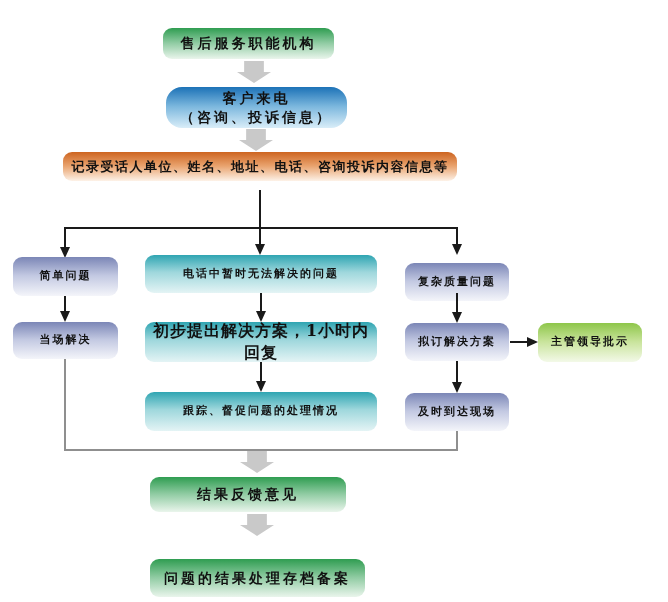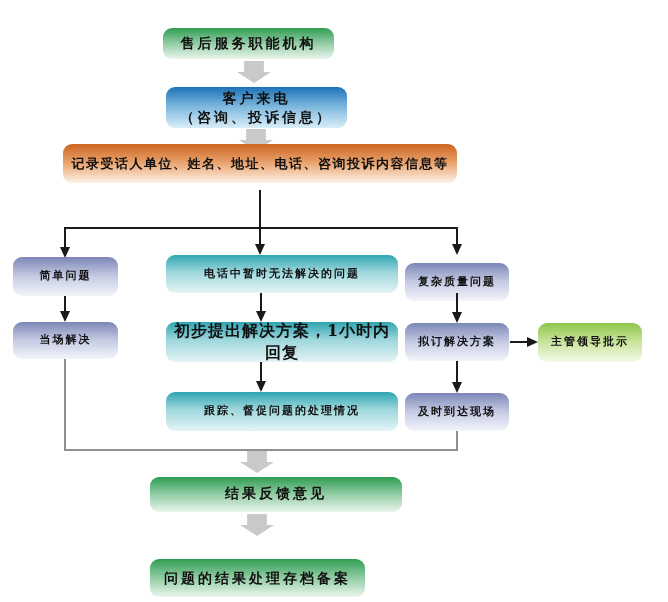--- a/index.html
+++ b/index.html
@@ -9,21 +9,21 @@
   }
   .box{
     position:absolute;border-radius:9px;display:flex;flex-direction:column;
     align-items:center;justify-content:center;text-align:center;
     font-weight:bold;color:#111;line-height:1.35;
   }
   .g-green {background:linear-gradient(180deg,#2f9d51 0%,#8fcba2 48%,#eaf5ec 100%);}
   .g-blue  {background:linear-gradient(180deg,#1c72b7 0%,#7db8de 48%,#d9edf8 100%);}
   .g-orange{background:linear-gradient(180deg,#cd6420 0%,#e9a36e 48%,#fdf2e8 100%);}
   .g-slate {background:linear-gradient(180deg,#7b86b6 0%,#c3c9e2 48%,#f4f5fa 100%);}
-  .g-teal  {background:linear-gradient(180deg,#2fa5b2 0%,#9ed7dc 45%,#e4f4f5 100%);margin-left:21px;}
+  .g-teal  {background:linear-gradient(180deg,#2fa5b2 0%,#9ed7dc 45%,#e4f4f5 100%);}
   .g-lime  {background:linear-gradient(180deg,#8ec64a 0%,#c9e49c 48%,#f3f9e8 100%);}
   .chev{
     position:absolute;width:34px;height:22px;background:#c9c9c9;
     clip-path:polygon(21% 0,79% 0,79% 50%,100% 50%,50% 100%,0 50%,21% 50%);
   }
   .vline{position:absolute;width:1.5px;background:#1a1a1a;}
   .hline{position:absolute;height:1.5px;background:#1a1a1a;}
   .gvline{position:absolute;width:2px;background:#8f8f8f;}
   .ghline{position:absolute;height:2px;background:#8f8f8f;}
   .head-down{
@@ -45,28 +45,28 @@
 <body>
 
 <div id="canvas">
 
   <div class="box g-green fs14" style="left:163px;top:28px;width:171px;height:31px;">
     <span>售后服务职能机构</span>
   </div>
 
   <div class="chev" style="left:237px;top:61px;"></div>
 
-  <div class="box g-blue fs14" style="left:166px;top:87px;width:181px;height:41px;">
+  <div class="box g-blue fs14" style="left:166px;top:87px;width:181px;height:41px;border-radius:16px;">
     <span>客户来电</span>
     <span>（咨询、投诉信息）</span>
   </div>
 
   <div class="chev" style="left:239px;top:129px;"></div>
 
-  <div class="box g-orange fs13" style="left:63px;top:144px;width:394px;height:39px;align-items:center;">
+  <div class="box g-orange fs13" style="left:63px;top:152px;width:394px;height:29px;align-items:center;">
     <span>记录受话人单位、姓名、地址、电话、咨询投诉内容信息等</span>
   </div>
 
   <div class="vline" style="left:259px;top:190px;height:37px;"></div>
   <div class="hline" style="left:65px;top:227px;width:392px;"></div>
 
   <div class="vline" style="left:64px;top:227px;height:21px;"></div>
   <div class="head-down" style="left:60px;top:247px;"></div>
 
   <div class="vline" style="left:259px;top:227px;height:18px;"></div>
@@ -128,21 +128,21 @@
   <div class="box g-slate fs135" style="left:405px;top:393px;width:104px;height:38px;">
     <span>及时到达现场</span>
   </div>
 
   <div class="gvline" style="left:64px;top:359px;height:92px;"></div>
   <div class="gvline" style="left:456px;top:431px;height:20px;"></div>
   <div class="ghline" style="left:64px;top:449px;width:394px;"></div>
 
   <div class="chev" style="left:240px;top:451px;"></div>
 
-  <div class="box g-green fs14" style="left:150px;top:477px;width:252px;height:35px;font-family:Liberation Mono, monospace;">
+  <div class="box g-green fs14" style="left:150px;top:477px;width:196px;height:35px;">
     <span>结果反馈意见</span>
   </div>
 
   <div class="chev" style="left:240px;top:514px;"></div>
 
   <div class="box g-green fs14" style="left:150px;top:537px;width:215px;height:38px;margin-top:22px;">
     <span>问题的结果处理存档备案</span>
   </div>
 
 </div>

